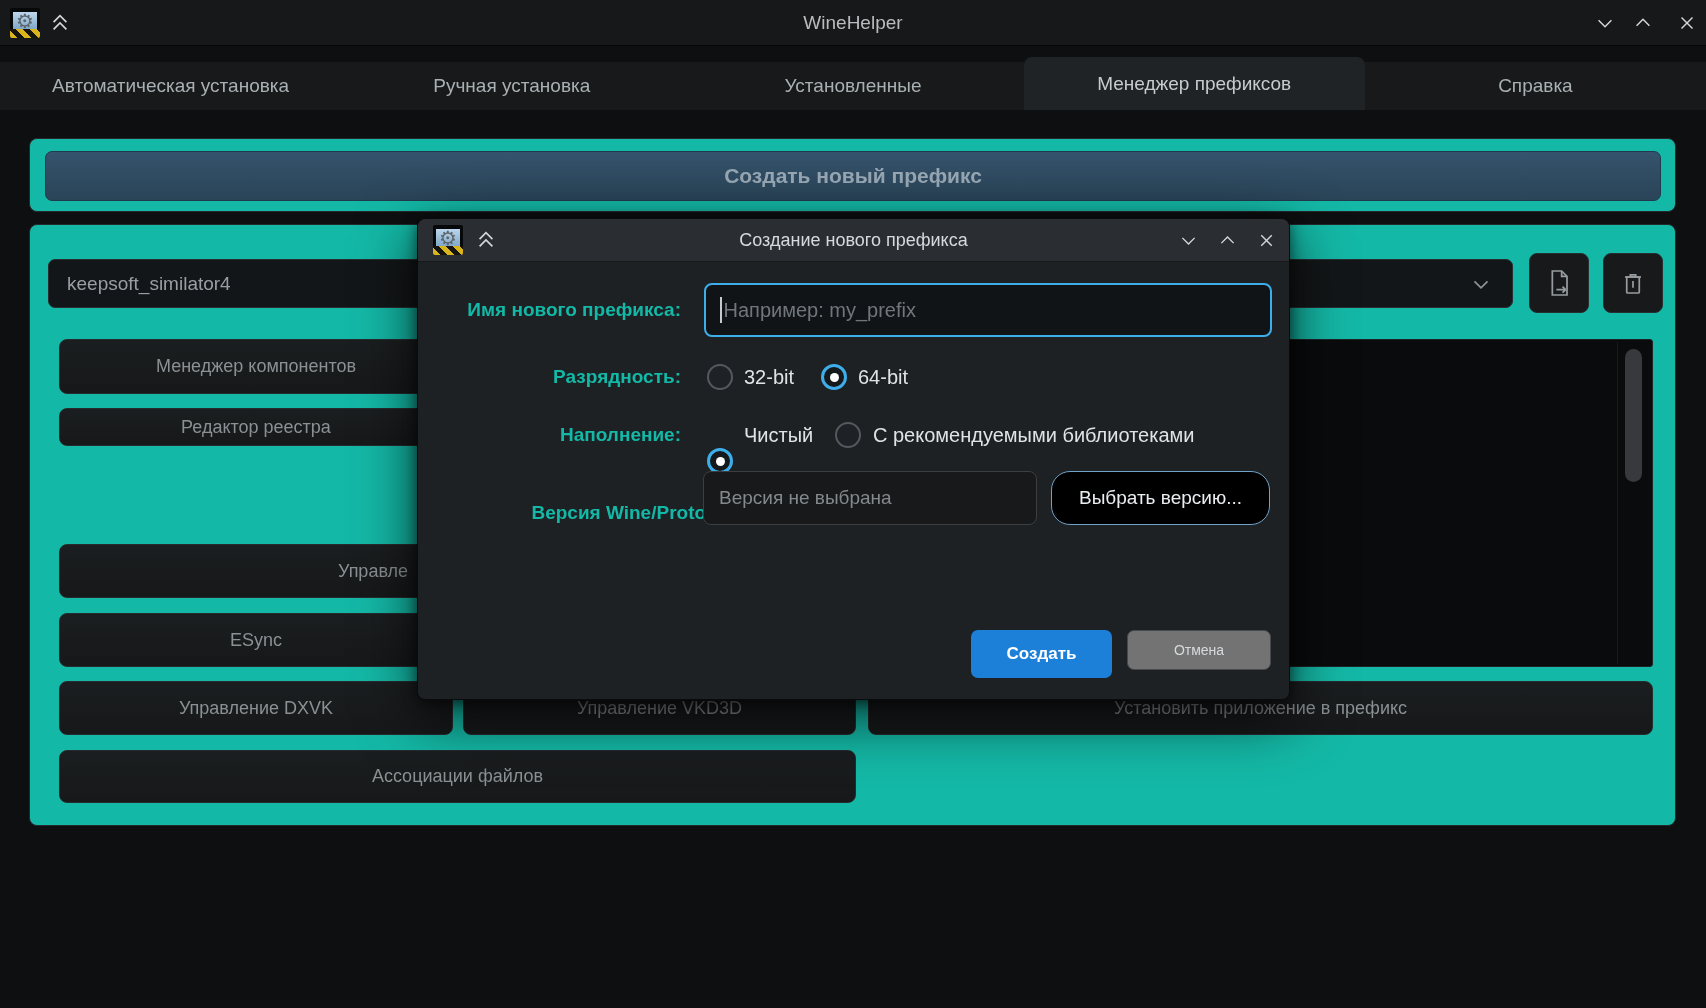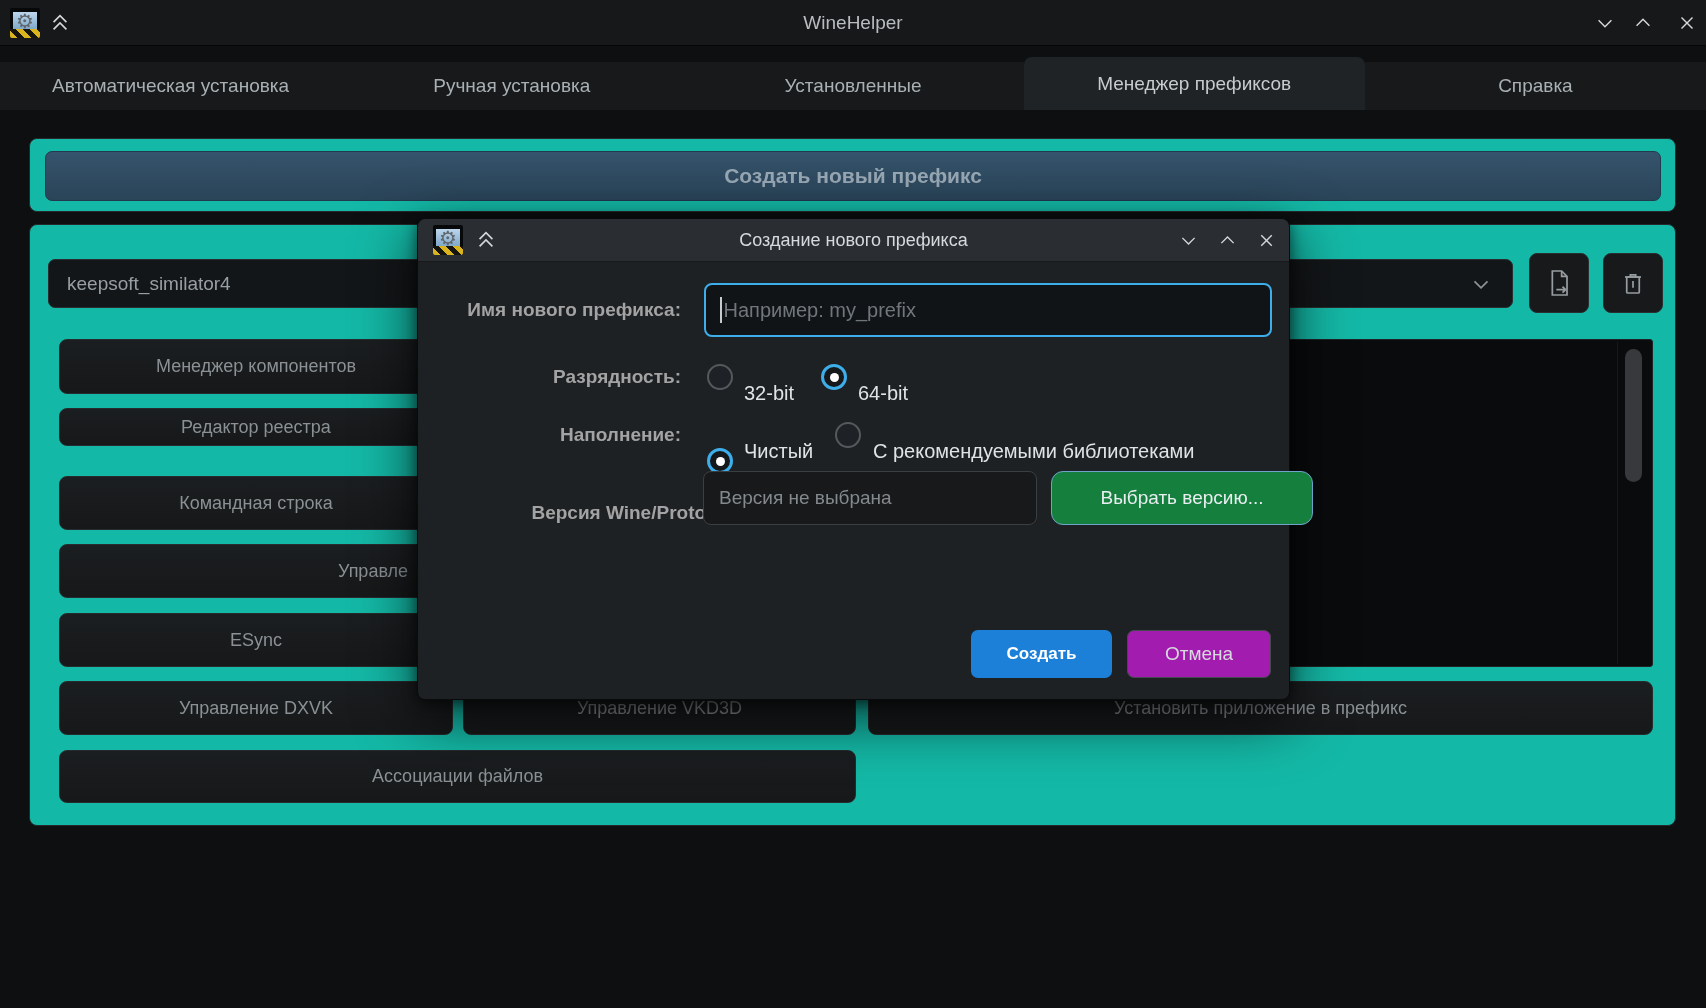--- a/index.html
+++ b/index.html
@@ -52,42 +52,42 @@
   .list-sep{position:absolute;top:2px;bottom:2px;left:748px;width:1px;background:#17191b;}
   .scroll-thumb{position:absolute;left:756px;top:9px;width:17px;height:133px;background:#37393c;border-radius:9px;}
 
   
   .dialog{left:417px;top:218px;width:873px;height:482px;border-radius:8px;background:#1d2124;
           border:1px solid #0a0b0c;box-shadow:0 16px 60px rgba(0,0,0,.72),0 3px 14px rgba(0,0,0,.55);z-index:10;}
   .dlg-titlebar{left:0;top:0;width:100%;height:43px;background:#2a2e32;border-radius:8px 8px 0 0;
                 border-bottom:1px solid #17191b;}
   .dlg-title{left:0;top:0;width:100%;height:43px;display:flex;align-items:center;justify-content:center;
              font-size:18px;color:#d6dadd;}
-  .dlg-label{height:26px;line-height:26px;text-align:right;font-size:19px;font-weight:bold;color:#a3a3a3;width:263px;left:0;}
+  .dlg-label{height:26px;line-height:26px;text-align:right;font-size:19px;font-weight:bold;color:#14b8a6;width:263px;left:0;}
 
   .name-input{left:286px;top:64px;width:568px;height:54px;background:#111417;border:2px solid #3daee9;border-radius:8px;
               display:flex;align-items:center;padding:0 14px;font-size:20px;color:#70777c;}
   .caret{width:1.5px;height:26px;background:#c7cbce;margin-right:2px;}
 
   .radio{width:26px;height:26px;border-radius:50%;box-sizing:border-box;}
   .radio.off{border:2px solid #54595d;background:#1e2226;}
   .radio.checked{border:3px solid #3daee9;background:#15191c;position:relative;}
   .radio.checked::after{content:"";position:absolute;left:50%;top:50%;width:9px;height:9px;margin:-4.5px 0 0 -4.5px;
                         border-radius:50%;background:#ffffff;}
-  .radio-label{font-size:20px;color:#dfe3e5;height:26px;line-height:26px;margin-top:16px;}
+  .radio-label{font-size:20px;color:#dfe3e5;height:26px;line-height:26px;}
 
   .version-field{left:285px;top:252px;width:334px;height:54px;background:#17191b;border:1px solid #3b3f42;border-radius:8px;
                  display:flex;align-items:center;padding:8px 15px;font-size:19px;color:#84898d;}
-  .choose-btn{left:633px;top:252px;width:262px;height:54px;background:#15803d;border:1.5px solid #6fa3c9;border-radius:12px;
+  .choose-btn{left:633px;top:252px;width:219px;height:54px;background:#000000;border:1.5px solid #6fa3c9;border-radius:19px;
               display:flex;align-items:center;justify-content:center;font-size:19px;color:#e9eef1;}
 
   .create-btn{left:553px;top:411px;width:141px;height:48px;background:#1d80d8;border-radius:7px;
               display:flex;align-items:center;justify-content:center;font-size:17px;font-weight:bold;color:#ffffff;}
-  .cancel-btn{left:709px;top:411px;width:144px;height:48px;background:#a21caf;border:1px solid #46494d;border-radius:7px;
-              display:flex;align-items:center;justify-content:center;font-size:19px;color:#d6dadd;}
+  .cancel-btn{left:709px;top:411px;width:144px;height:40px;background:#737373;border:1px solid #46494d;border-radius:7px;
+              display:flex;align-items:center;justify-content:center;font-size:14px;color:#d6dadd;}
 </style>
 </head>
 <body>
 
 <div class="abs titlebar">
   <div class="abs appicon" style="left:10px;top:8px;">
     <div class="sky"></div>
     <div class="gear">⚙</div>
     <div class="hazard"></div>
   </div>
@@ -164,23 +164,20 @@
       <path d="M12 10.5 v5"></path>
     </svg>
   </div>
 
   <div class="abs gbtn" style="left:29px;top:114px;width:394px;height:55px;">
       <span>Менеджер компонентов</span>
     </div>
   <div class="abs gbtn" style="left:29px;top:183px;width:394px;height:38px;">
       <span>Редактор реестра</span>
     </div>
-  <div class="abs gbtn" style="left:29px;top:251px;width:394px;height:54px;">
-      <span>Командная строка</span>
-    </div>
   <div class="abs gbtn" style="left:29px;top:319px;width:797px;height:54px;justify-content:flex-start;padding-left:278px;">
       <span>Управле</span>
     </div>
   <div class="abs gbtn" style="left:29px;top:456px;width:394px;height:54px;">
       <span>Управление DXVK</span>
     </div>
   <div class="abs gbtn" style="left:29px;top:388px;width:394px;height:54px;">
       <span>ESync</span>
     </div>
   <div class="abs gbtn" style="left:433px;top:456px;width:393px;height:54px;">

